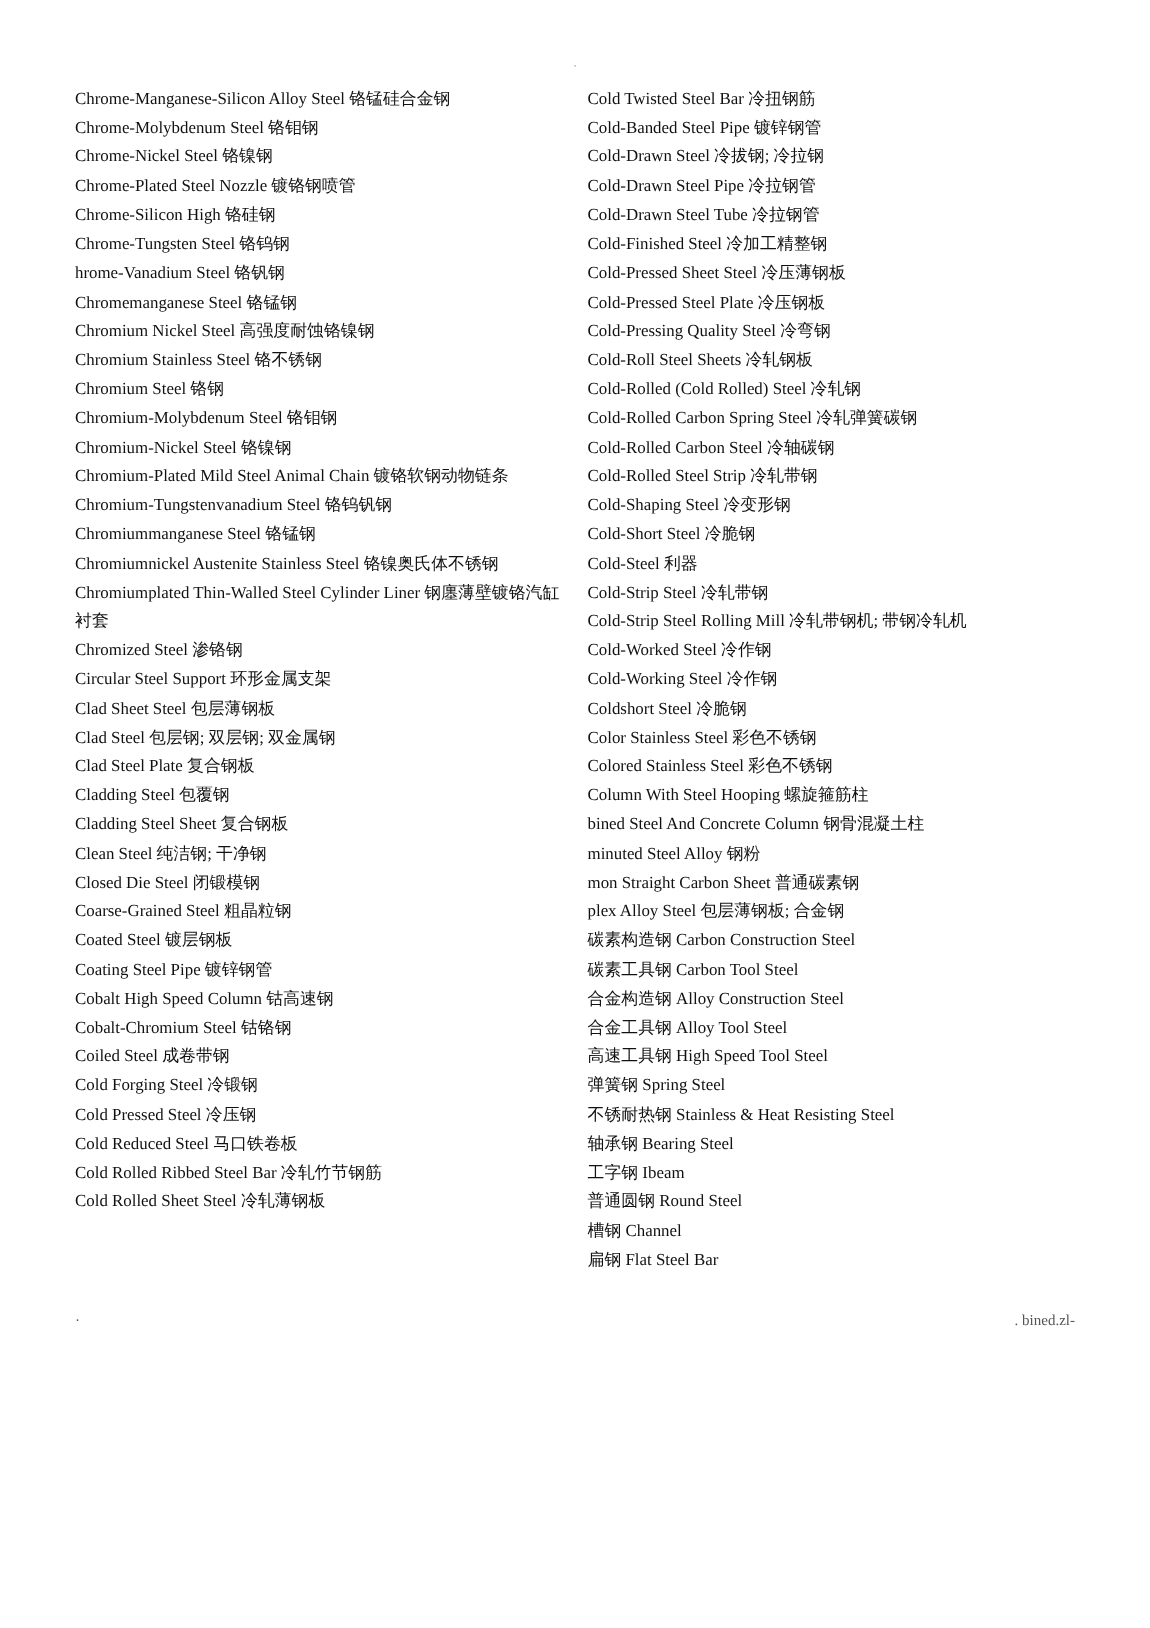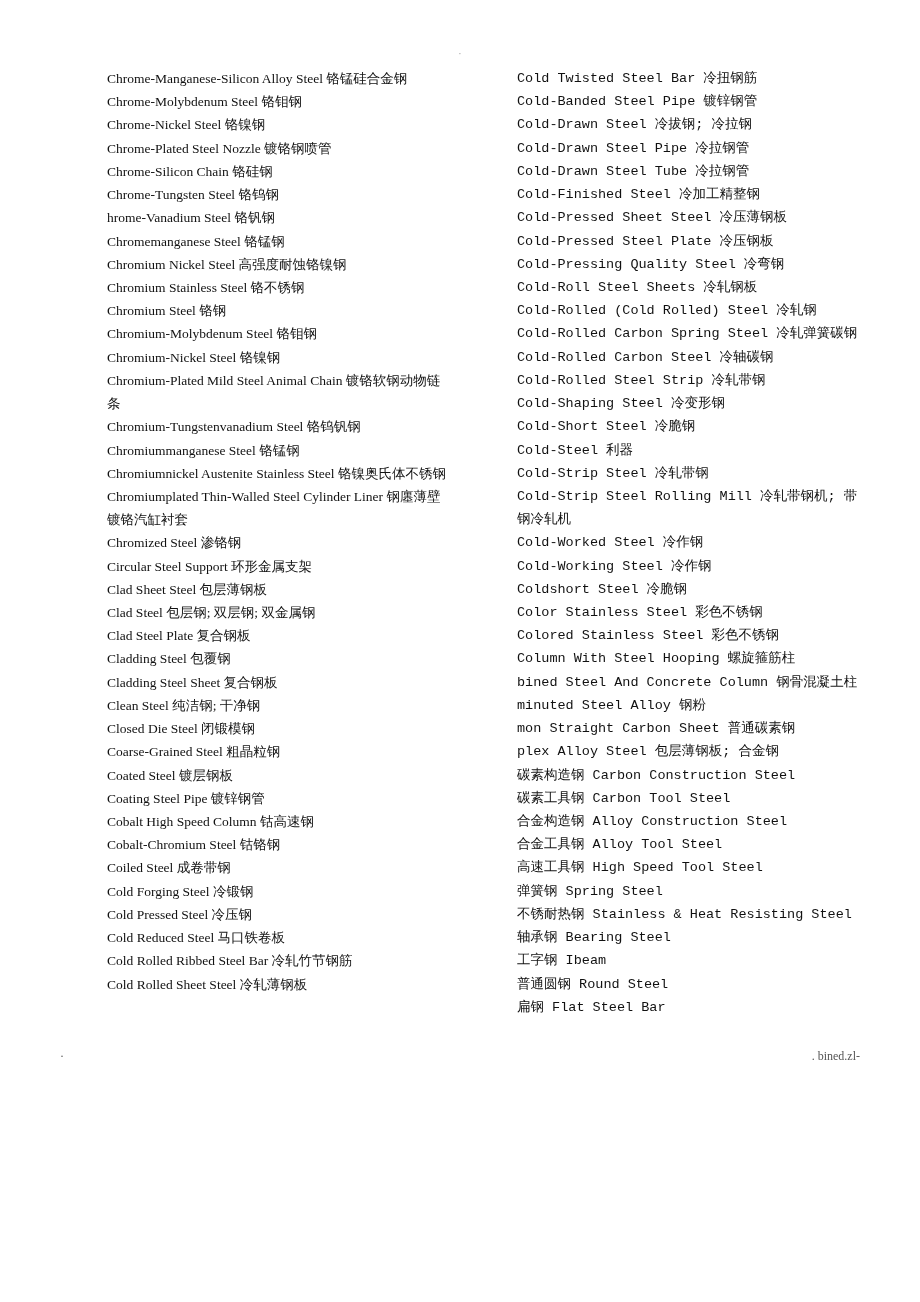--- a/index.html
+++ b/index.html
@@ -20,26 +20,24 @@
       width: 100%;
       position: relative;
     }
     .columns {
       display: flex;
       gap: 0;
     }
     .col {
       width: 50%;
       padding-right: 10px;
-      margin-left: 47px;
     }
     .col-right {
       padding-left: 10px;
       padding-right: 0;
-      font-family: Liberation Mono, monospace;
     }
     .entry {
       line-height: 1.72;
       font-size: 13.5px;
     }
     .footer {
       display: flex;
       justify-content: space-between;
       margin-top: 30px;
       font-size: 12px;
@@ -56,21 +54,21 @@
 <body>
 
 <div class="page">
   <div class="dot-top">·</div>
   <div class="columns">
     <div class="col" id="left-col">
         <div class="entry">Chrome-Manganese-Silicon Alloy Steel  铬锰硅合金钢</div>
         <div class="entry">Chrome-Molybdenum Steel  铬钼钢</div>
         <div class="entry">Chrome-Nickel Steel  铬镍钢</div>
         <div class="entry">Chrome-Plated Steel Nozzle  镀铬钢喷管</div>
-        <div class="entry">Chrome-Silicon Chain  铬硅钢</div>
+        <div class="entry">Chrome-Silicon High  铬硅钢</div>
         <div class="entry">Chrome-Tungsten Steel  铬钨钢</div>
         <div class="entry">hrome-Vanadium Steel  铬钒钢</div>
         <div class="entry">Chromemanganese Steel  铬锰钢</div>
         <div class="entry">Chromium Nickel Steel  高强度耐蚀铬镍钢</div>
         <div class="entry">Chromium Stainless Steel  铬不锈钢</div>
         <div class="entry">Chromium Steel  铬钢</div>
         <div class="entry">Chromium-Molybdenum Steel  铬钼钢</div>
         <div class="entry">Chromium-Nickel Steel  铬镍钢</div>
         <div class="entry">Chromium-Plated Mild Steel Animal Chain  镀铬软钢动物链条</div>
         <div class="entry">Chromium-Tungstenvanadium Steel  铬钨钒钢</div>
@@ -131,20 +129,21 @@
         <div class="entry">碳素构造钢  Carbon Construction Steel</div>
         <div class="entry">碳素工具钢  Carbon Tool Steel</div>
         <div class="entry">合金构造钢  Alloy Construction Steel</div>
         <div class="entry">合金工具钢  Alloy Tool Steel</div>
         <div class="entry">高速工具钢  High Speed Tool Steel</div>
         <div class="entry">弹簧钢  Spring Steel</div>
         <div class="entry">不锈耐热钢  Stainless &amp; Heat Resisting Steel</div>
         <div class="entry">轴承钢  Bearing Steel</div>
         <div class="entry">工字钢  Ibeam</div>
         <div class="entry">普通圆钢  Round Steel</div>
+        <div class="entry">槽钢  Channel</div>
         <div class="entry">扁钢  Flat Steel Bar</div>
       </div>
   </div>
   <div class="footer">
     <span>·</span>
     <span>. bined.zl-</span>
   </div>
 </div>
 
 </body></html>

